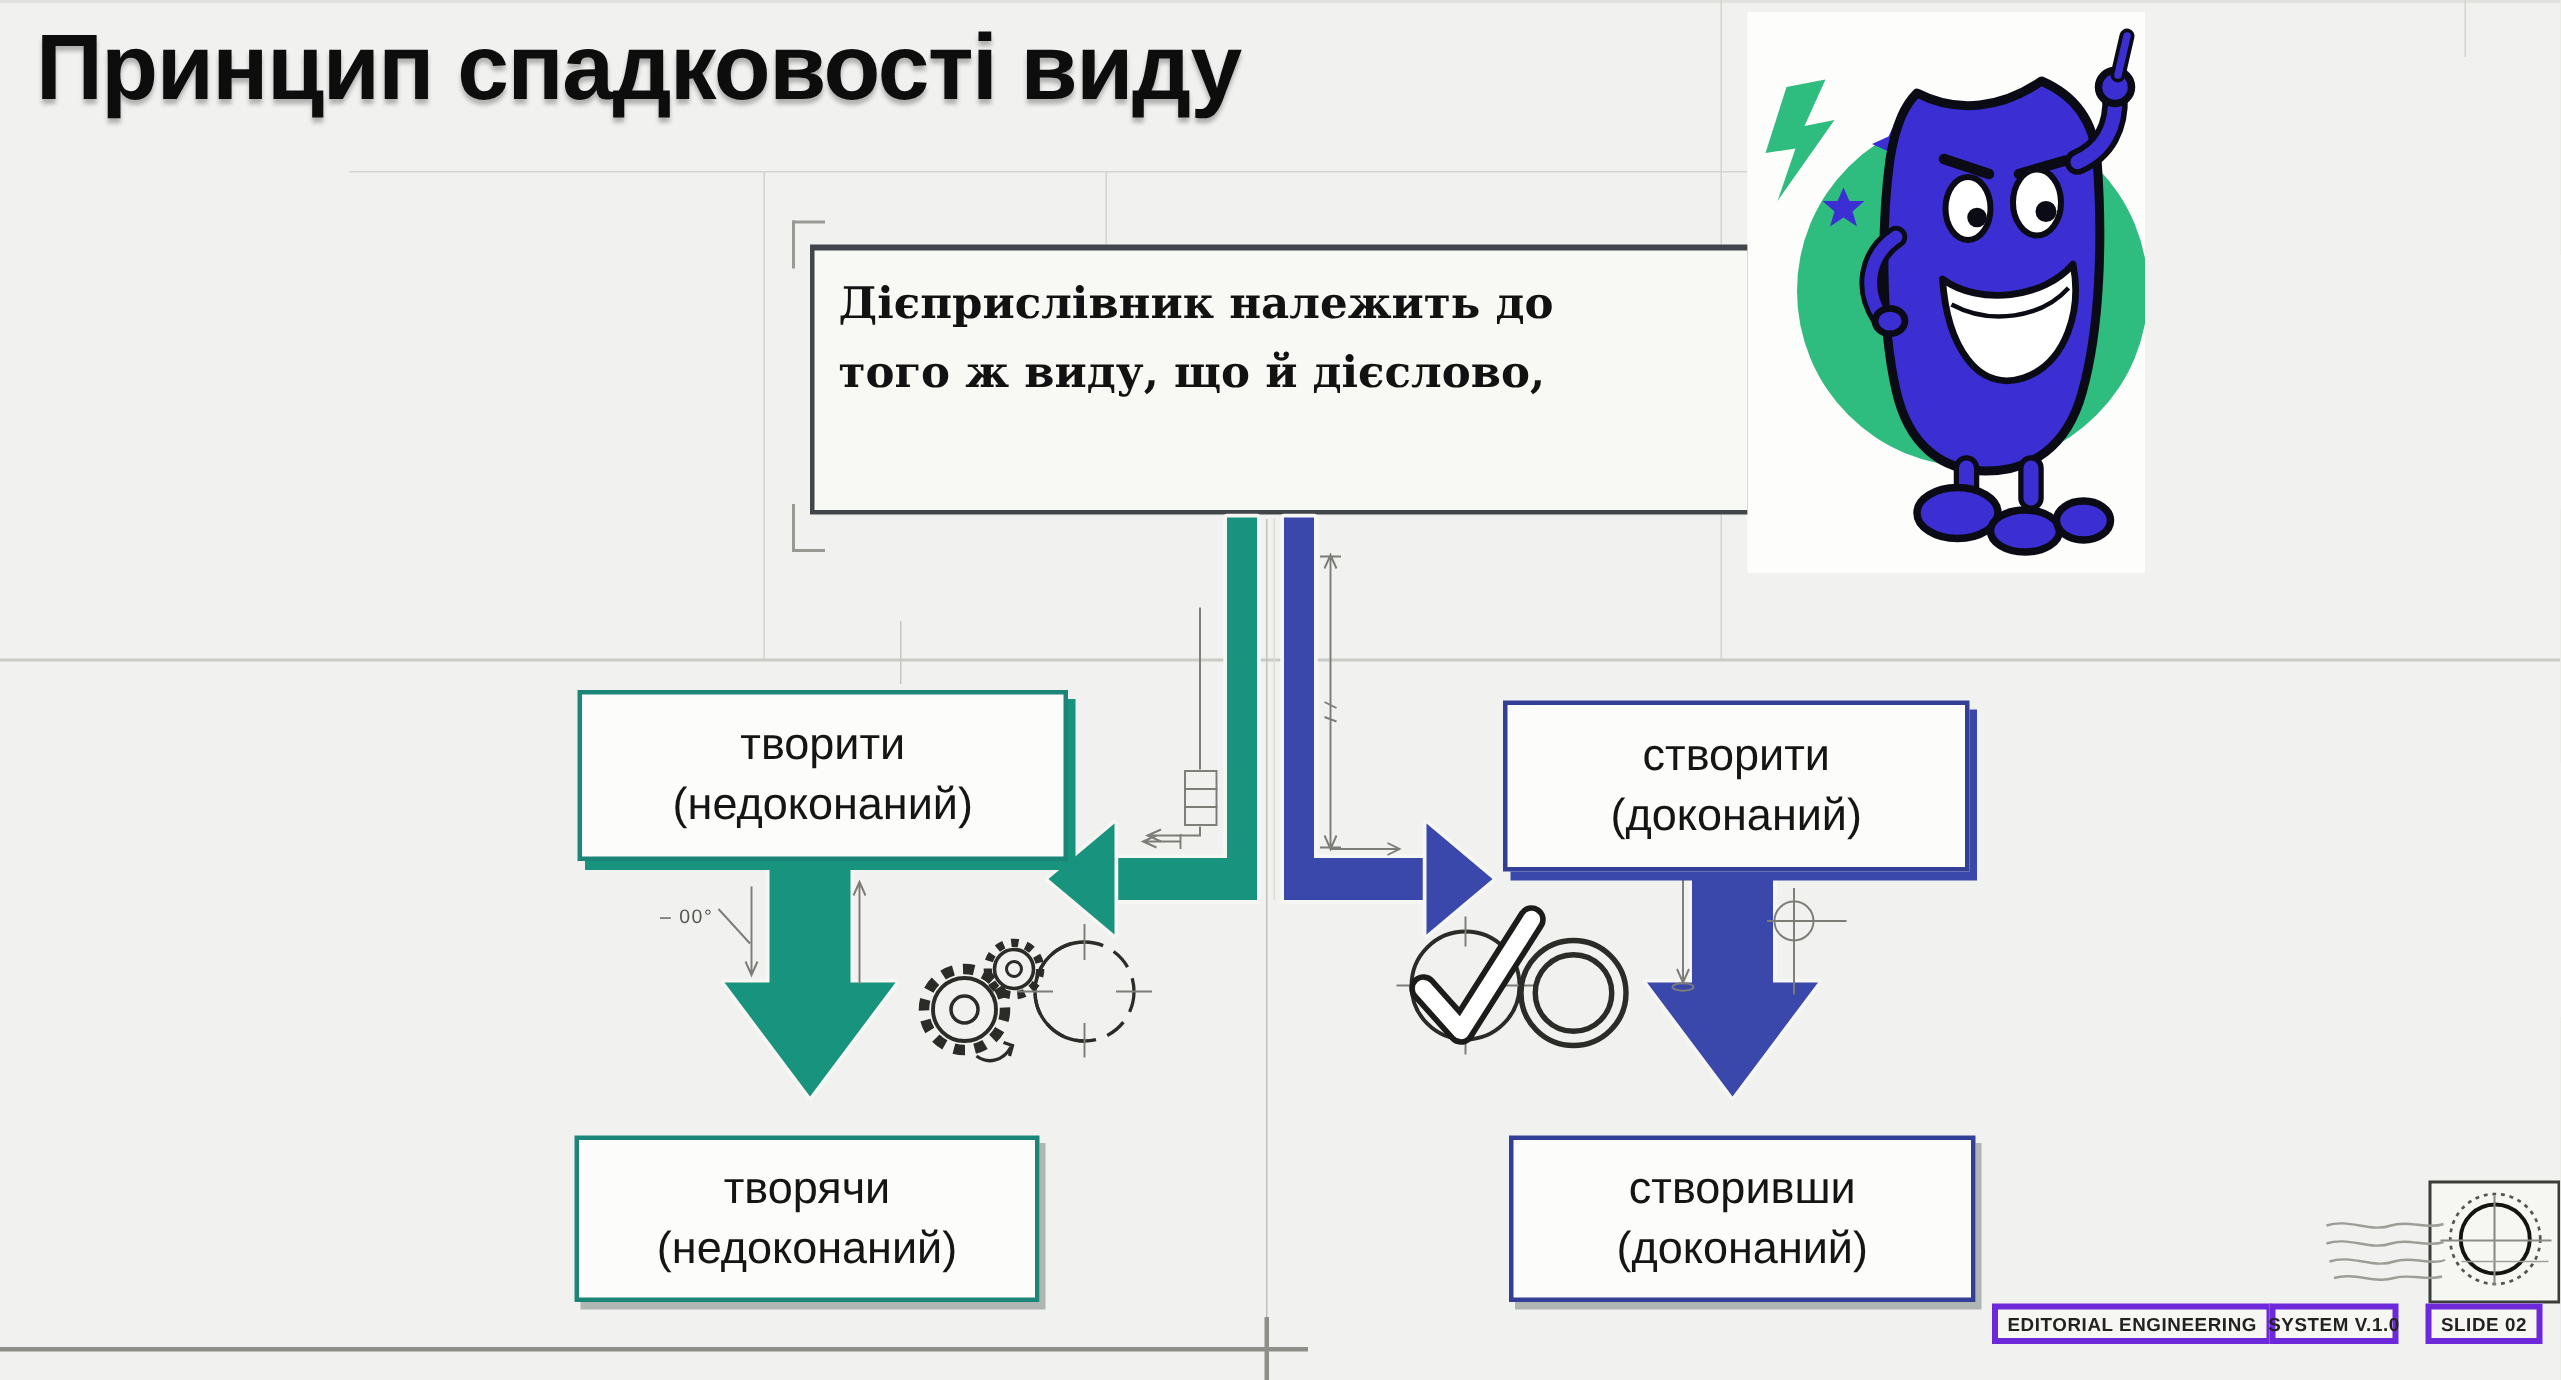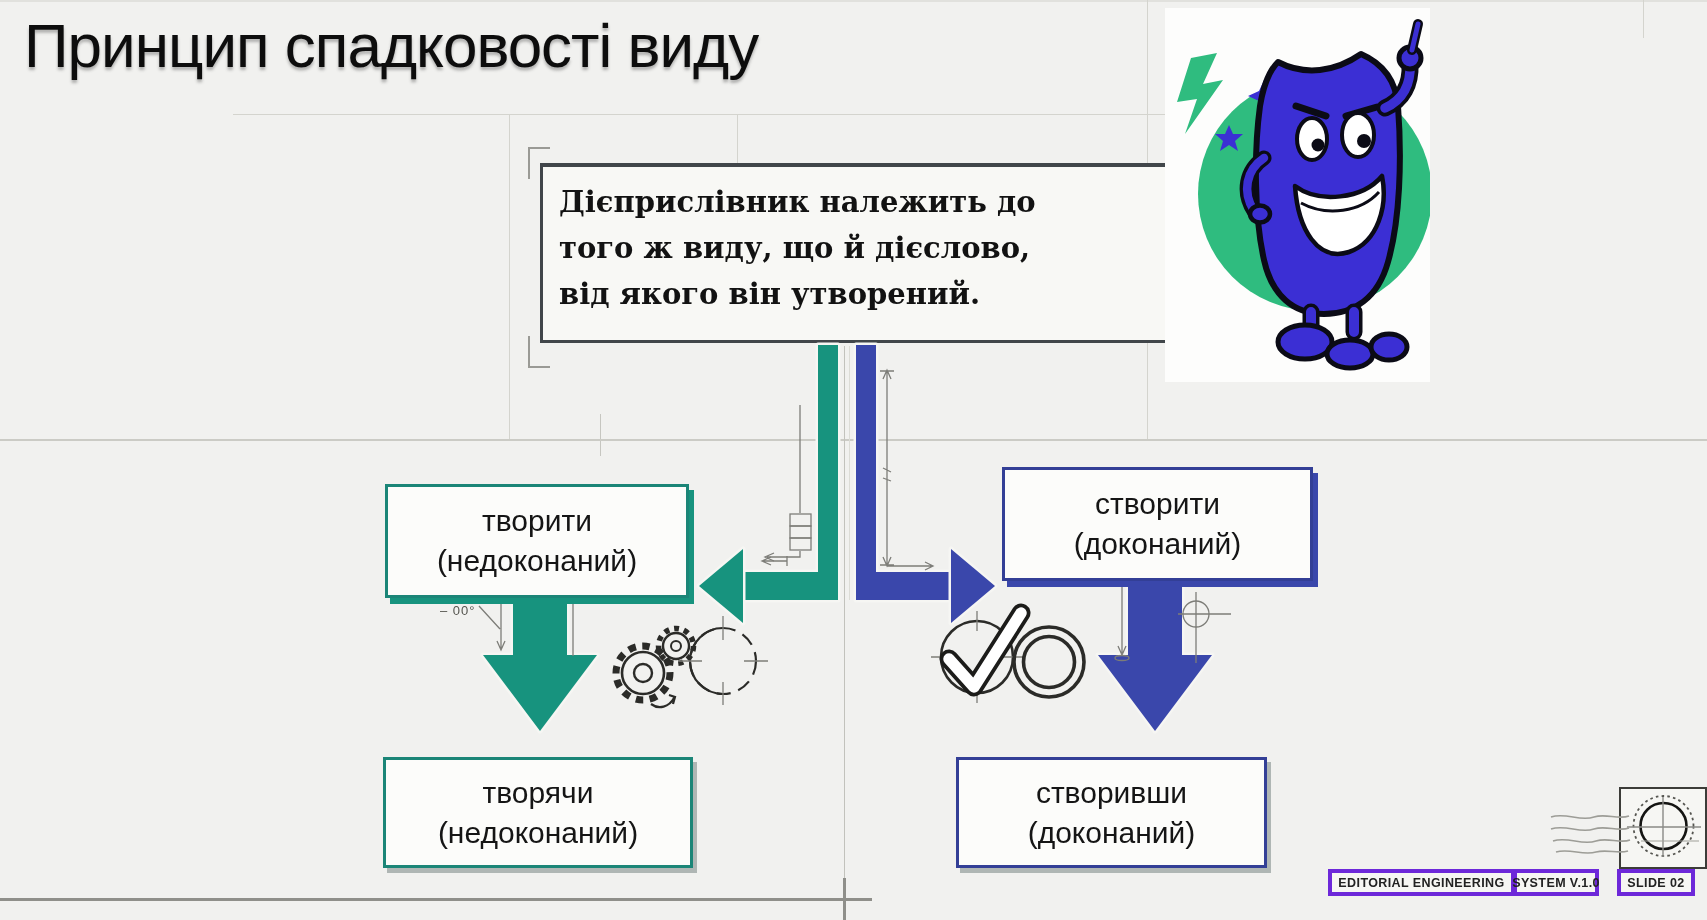--- a/index.html
+++ b/index.html
@@ -1,38 +1,38 @@
 <!DOCTYPE html>
 <html><head>
 <meta charset="utf-8">
 <style>
   html,body{margin:0;padding:0;background:#e6e6e4;}
   .canvas{position:relative;width:1707px;height:920px;background:#f1f1ef;overflow:hidden;
           font-family:"Liberation Sans",sans-serif;}
   .gl{position:absolute;background:#d4d4ce;}
-  .title{position:absolute;left:24px;top:10px;margin:0;font-size:62px;font-weight:normal;
+  .title{position:absolute;left:24px;top:10px;margin:0;font-size:62px;font-weight:bold;
          letter-spacing:-1px;color:#0d0d0d;text-shadow:0 3px 3px rgba(70,70,70,.38);
          font-family:"Liberation Sans",sans-serif;white-space:nowrap;}
   .defbox{position:absolute;left:540px;top:163px;width:628px;height:180px;background:#f8f8f5;
           border:3px solid #41464a;border-top-width:4px;box-sizing:border-box;padding:12px 0 0 16px;}
   .defline{font-family:"DejaVu Serif","Liberation Serif",serif;font-size:29px;font-weight:600;
            color:#121212;line-height:46px;white-space:nowrap;}
   .bracket-tl{position:absolute;left:528px;top:147px;width:20px;height:30px;
               border-left:2px solid #9a9a95;border-top:2px solid #9a9a95;}
   .bracket-bl{position:absolute;left:528px;top:336px;width:20px;height:30px;
               border-left:2px solid #9a9a95;border-bottom:2px solid #9a9a95;}
   .node{position:absolute;display:flex;flex-direction:column;justify-content:center;align-items:center;
         background:#fcfcfa;box-sizing:border-box;font-size:30px;color:#151515;line-height:40px;text-align:center;}
   .node.teal{border:3px solid #1B8577;box-shadow:5px 6px 0 #17937E;}
   .node.blue{border:3px solid #333F96;box-shadow:5px 6px 0 #3A47AB;}
   .node.derived{box-shadow:4px 5px 0 rgba(96,110,108,.45);margin-top:24px;}
-  #n1{left:385px;top:484px;width:304px;height:114px;}
+  #n1{left:385px;top:460px;width:327px;height:114px;}
   #n2{left:1002px;top:467px;width:311px;height:114px;align-items:center;}
   #n3{left:383px;top:733px;width:310px;height:111px;}
-  #n4{left:956px;top:733px;width:311px;height:111px;}
+  #n4{left:1006px;top:733px;width:311px;height:111px;}
   .svg-layer{position:absolute;left:0;top:0;width:1707px;height:920px;pointer-events:none;}
   .flow{stroke:#f6f6f3;stroke-width:5;paint-order:stroke;stroke-linejoin:round;}
   .dim{stroke:#7d7d78;stroke-width:1.3;fill:none;}
   .icon-stroke{stroke:#2b2b28;fill:none;}
   .angle-label{position:absolute;left:440px;top:591px;font-size:13px;color:#55554f;
                letter-spacing:1px;white-space:nowrap;margin-top:12px;}
   .mascot{position:absolute;left:1165px;top:8px;width:265px;height:374px;background:#fdfdfc;}
   .fcell{position:absolute;top:869px;height:27px;box-sizing:border-box;border:4px solid #6d28d9;
          background:#f6f6f3;display:flex;align-items:center;justify-content:center;
          font-size:12.5px;font-weight:bold;color:#222;letter-spacing:.4px;white-space:nowrap;}
@@ -58,21 +58,20 @@
   <div class="gl" style="left:0;top:898px;width:872px;height:3px;background:#8f8f8a;"></div>
   <div class="gl" style="left:843px;top:878px;width:3px;height:42px;background:#8f8f8a;"></div>
 
   <h1 class="title">Принцип спадковості виду</h1>
 
   <div class="bracket-tl"></div>
   <div class="bracket-bl"></div>
   <div class="defbox">
     <div class="defline">Дієприслівник належить до</div>
     <div class="defline">того ж виду, що й дієслово,</div>
-    <div class="defline">від якого він утворений.</div>
   </div>
 
   <svg class="svg-layer" viewBox="0 0 1707 920">
 
     <g>
       <path class="flow" d="M818,345 L838,345 L838,600 L743,600 L743,572 L818,572 Z" fill="#17937E"></path>
       <path class="flow" d="M743,549 L743,623 L699,586 Z" fill="#17937E"></path>
     </g>
 
     <g>

